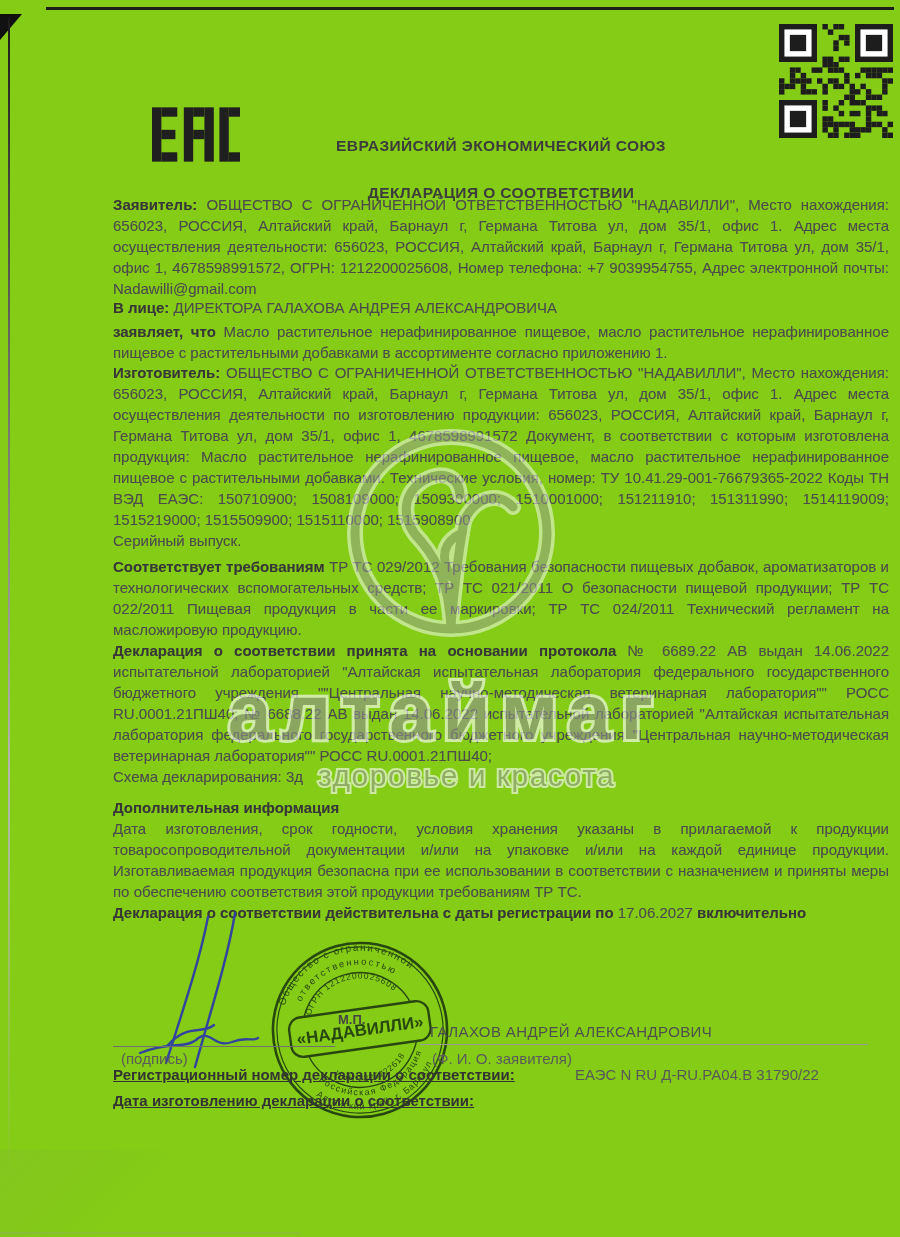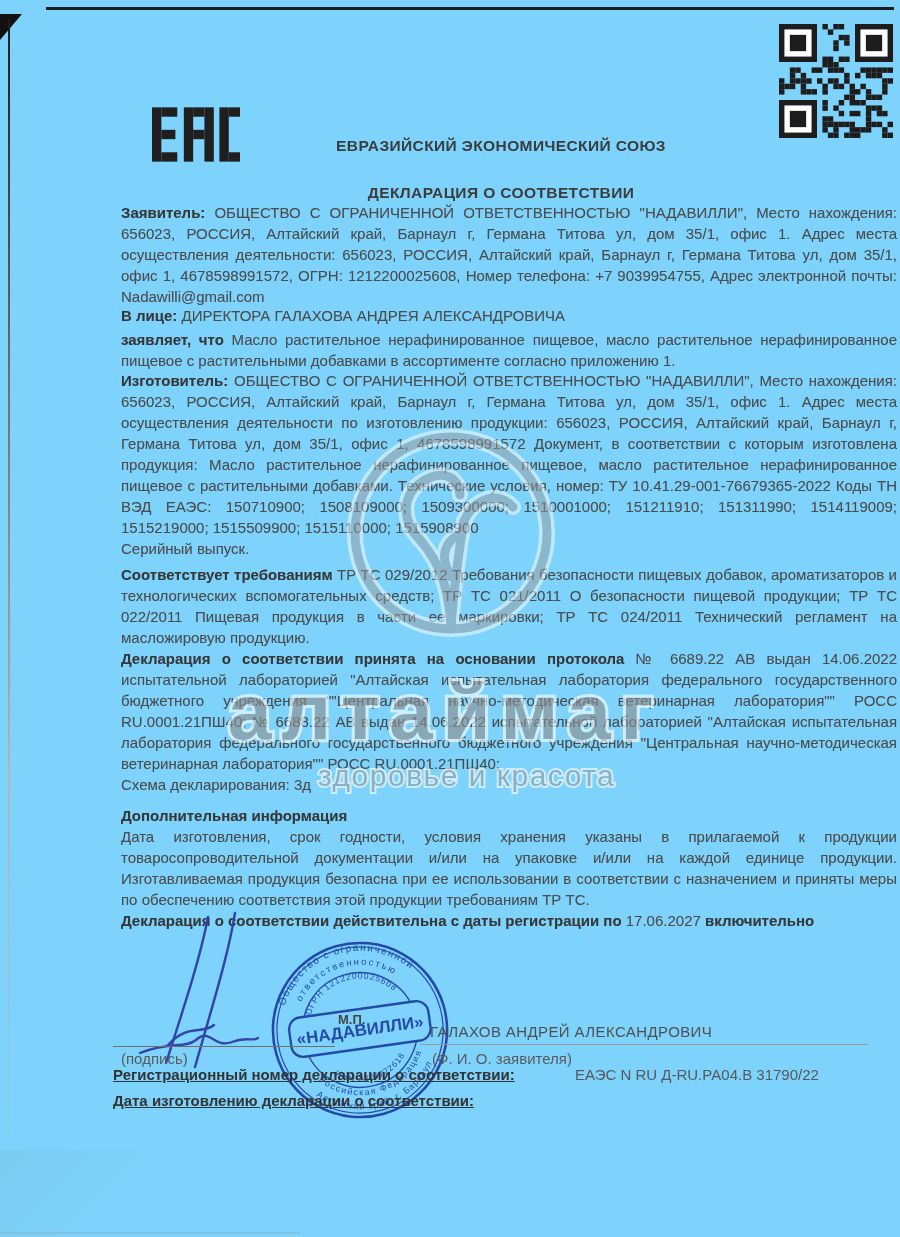--- a/index.html
+++ b/index.html
@@ -1,36 +1,36 @@
 <!DOCTYPE html>
 <html><head>
 <meta charset="utf-8">
 <style>
   html,body{margin:0;padding:0;background:#fff;}
-  .page{position:relative;width:900px;height:1237px;background:#7dd3fc;overflow:hidden;
+  .page{position:relative;width:900px;height:1237px;background:#84cc16;overflow:hidden;
         font-family:"Liberation Sans",sans-serif;color:#4a4a4a;}
   
   .scan-top-line{position:absolute;left:46px;top:7px;width:848px;height:2.5px;background:#1d1d1d;}
   .scan-left-line{position:absolute;left:8px;top:18px;width:2px;height:1160px;
         background:linear-gradient(#1c1c1c,#6b6b6b 30%,#b5b5b5 65%,rgba(200,200,200,0));}
   .scan-corner{position:absolute;left:0;top:14px;width:22px;height:26px;background:#111;
         clip-path:polygon(0 0,100% 0,0 100%);}
   .scan-bottom-shade{position:absolute;left:0;top:1150px;width:180px;height:87px;
         background:linear-gradient(135deg,rgba(120,120,120,.08),rgba(120,120,120,0) 70%);}
   .scan-bottom-line{position:absolute;left:0;top:1232px;width:300px;height:2px;background:rgba(150,150,150,.25);}
 
   .eac{position:absolute;left:152px;top:107px;}
   .qr{position:absolute;left:779px;top:24px;}
 
   .title{position:absolute;left:113px;width:776px;text-align:center;font-weight:bold;
          color:#3c3c3c;font-size:15.5px;letter-spacing:.4px;}
   .t1{top:137px;}
   .t2{top:184px;}
 
-  .para{position:absolute;left:113px;width:776px;margin:8px;font-size:15px;line-height:21px;
+  .para{position:absolute;left:113px;width:776px;margin:0;font-size:15px;line-height:21px;
         text-align:justify;color:#4c4c4c;text-shadow:0 0 .5px rgba(80,80,80,.3);}
   .para b{color:#373737;}
   .block{display:block;}
   .heading{font-weight:bold;color:#373737;}
 
   
   .wm{position:absolute;left:0;top:0;width:900px;height:1237px;pointer-events:none;}
   .wm svg text{font-family:"Liberation Sans",sans-serif;}
   .wm-logo{position:absolute;left:345px;top:425px;opacity:.5;}
   .wm-brand{position:absolute;left:210px;top:655px;opacity:.62;}

